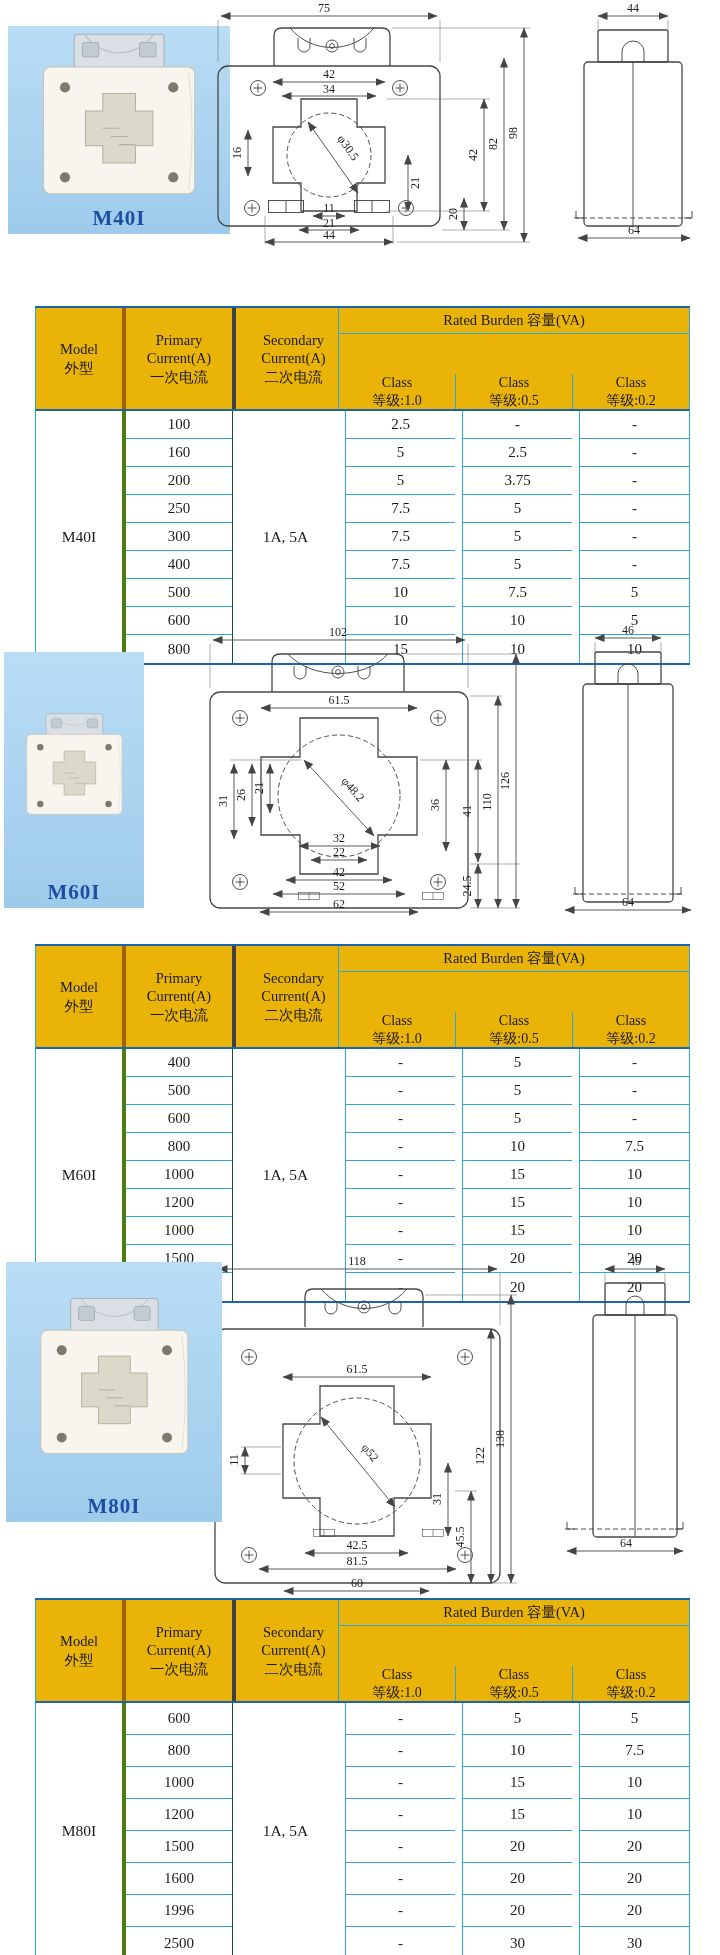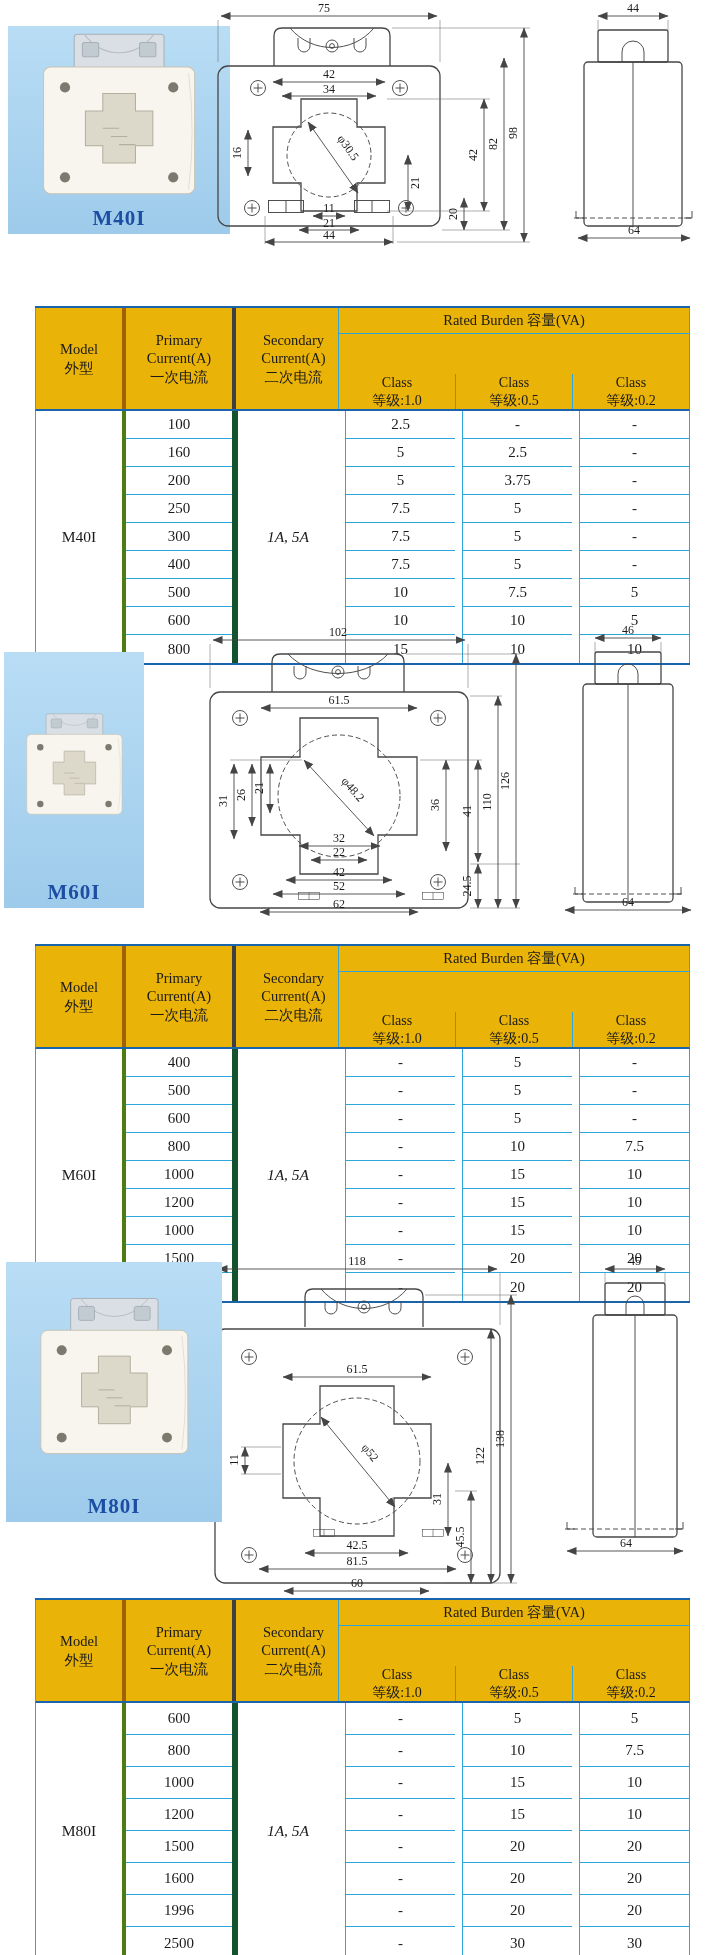--- a/index.html
+++ b/index.html
@@ -33,21 +33,21 @@
   .burden-title{height:25px;display:flex;align-items:center;justify-content:center;
                 border-bottom:1px solid #2ea6d9;font-size:14.5px;}
   .burden-sub{flex:1;display:flex;margin-top:40px;}
   .burden-sub .th{flex:1;font-size:14px;}
   .burden-sub .th + .th{border-left:1px solid #2ea6d9;}
   .tbody{display:flex;background:#fff;border-left:1px solid #2ea6d9;border-right:1px solid #2ea6d9;}
   .col{display:flex;flex-direction:column;box-sizing:border-box;}
   .col-model{width:86px;align-items:center;justify-content:center;font-size:15.5px;}
   .col-primary{width:110px;border-left:4px solid #4d7c0f;font-family:Liberation Serif, serif;}
   .col-secondary{width:106px;align-items:center;justify-content:center;font-size:15.5px;
-                 border-left:6px solid #14532d;font-style:italic;}
+                 border-left:1px solid #14532d;}
   .col-class{flex:1;border-left:1px solid #2ea6d9;margin-left:7px;}
   .cell{display:flex;align-items:center;justify-content:center;font-size:15px;
         border-bottom:1px solid #2ea6d9;box-sizing:border-box;}
   .cell:last-child{border-bottom:none;}
   .t12 .cell{height:28px;}
   .t3 .cell{height:32px;}
 </style>
 </head>
 <body>
 

